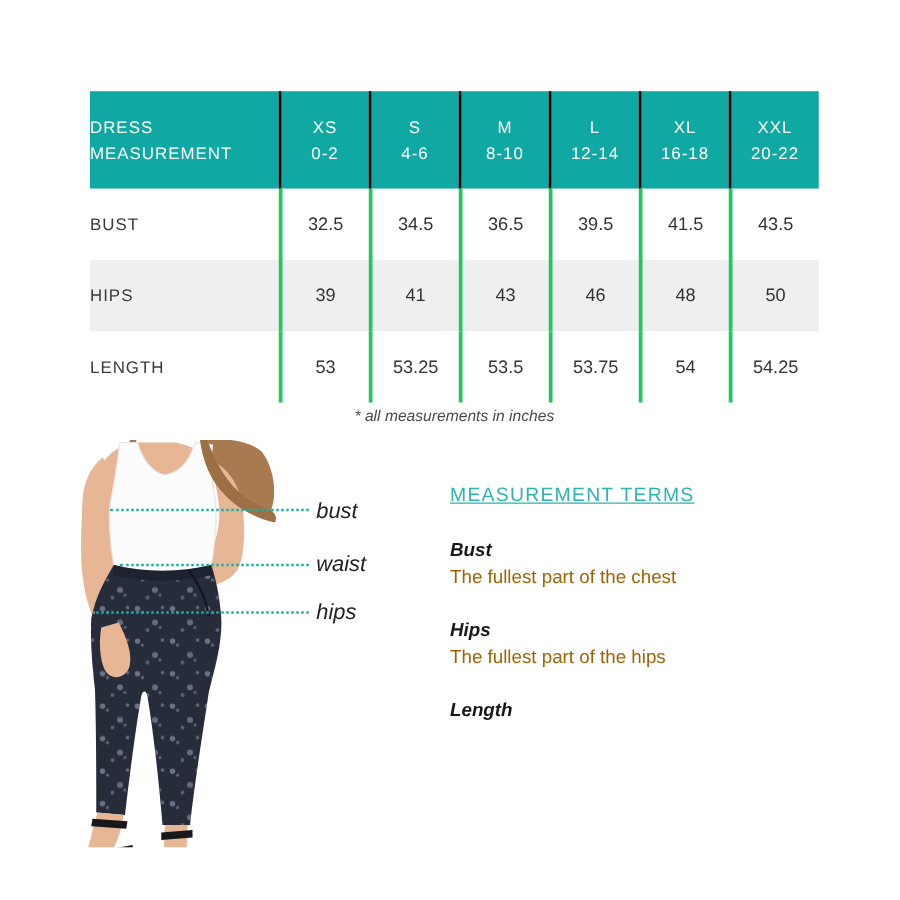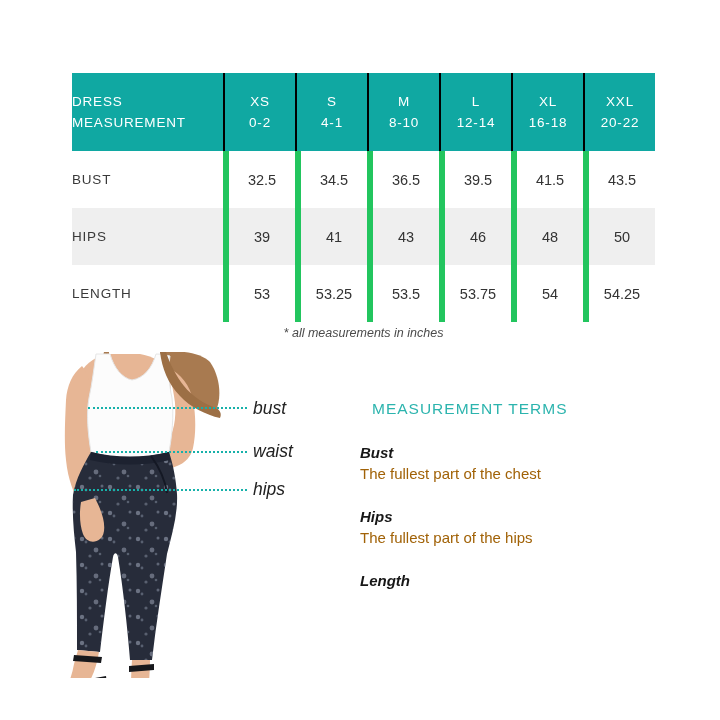--- a/index.html
+++ b/index.html
@@ -17,21 +17,21 @@
   th.label-col, td.row-label { width:151px; text-align:left; padding-left:20px; }
   th.size-col, td.val { width:72px; text-align:center; }
   thead th {
     height:78px; background:#10a8a2; color:#ffffff; font-weight:normal;
     font-size:13.5px; letter-spacing:0.8px; line-height:21px;
   }
   th.size-col { border-left:2px solid #000000; }
   tbody tr { height:57px; }
   tbody td { background:#ffffff; font-size:14.5px; color:#333333; }
   td.row-label { font-size:13.5px; color:#3a3a3a; letter-spacing:0.8px; }
-  td.val { border-left:6px solid #22c55e; }
+  td.val { border-left:3px solid #22c55e; }
   tr.alt td { background:#efefef; }
 
   
   .footnotes {
     position:absolute; left:72px; top:325px; width:583px; text-align:center;
     font-style:italic; font-size:12.5px; color:#4a4a4a; line-height:17px;
   }
 
   
   .model-photo { position:absolute; left:20px; top:352px; width:300px; height:368px; }
@@ -44,22 +44,23 @@
     position:absolute; left:253px; z-index:3; font-style:italic;
     font-size:17.5px; color:#222222;
   }
   .mlabel.bust  { top:398px; }
   .mlabel.waist { top:441px; }
   .mlabel.hips  { top:479px; }
 
   
   .terms { position:absolute; left:360px; top:388px; width:310px; }
   .terms-heading {
-    margin:12px; font-size:15.5px; font-weight:normal; letter-spacing:1px;
+    margin:0; font-size:15.5px; font-weight:normal; letter-spacing:1px;
     color:#2cb4ae;
+    text-decoration:underline;
   }
   .term-item { margin-top:26px; }
   .term-name { font-size:15px; font-weight:bold; font-style:italic; color:#171717; }
   .term-def  { font-size:15px; color:#a16207; margin-top:4px; }
 </style>
 </head>
 <body>
 
 <div class="canvas">
 
@@ -78,21 +79,21 @@
         <th class="label-col">
           <div>DRESS</div>
           <div>MEASUREMENT</div>
         </th>
         <th class="size-col">
           <div>XS</div>
           <div>0-2</div>
         </th>
         <th class="size-col">
           <div>S</div>
-          <div>4-1</div>
+          <div>4-6</div>
         </th>
         <th class="size-col">
           <div>M</div>
           <div>8-10</div>
         </th>
         <th class="size-col">
           <div>L</div>
           <div>12-14</div>
         </th>
         <th class="size-col">

